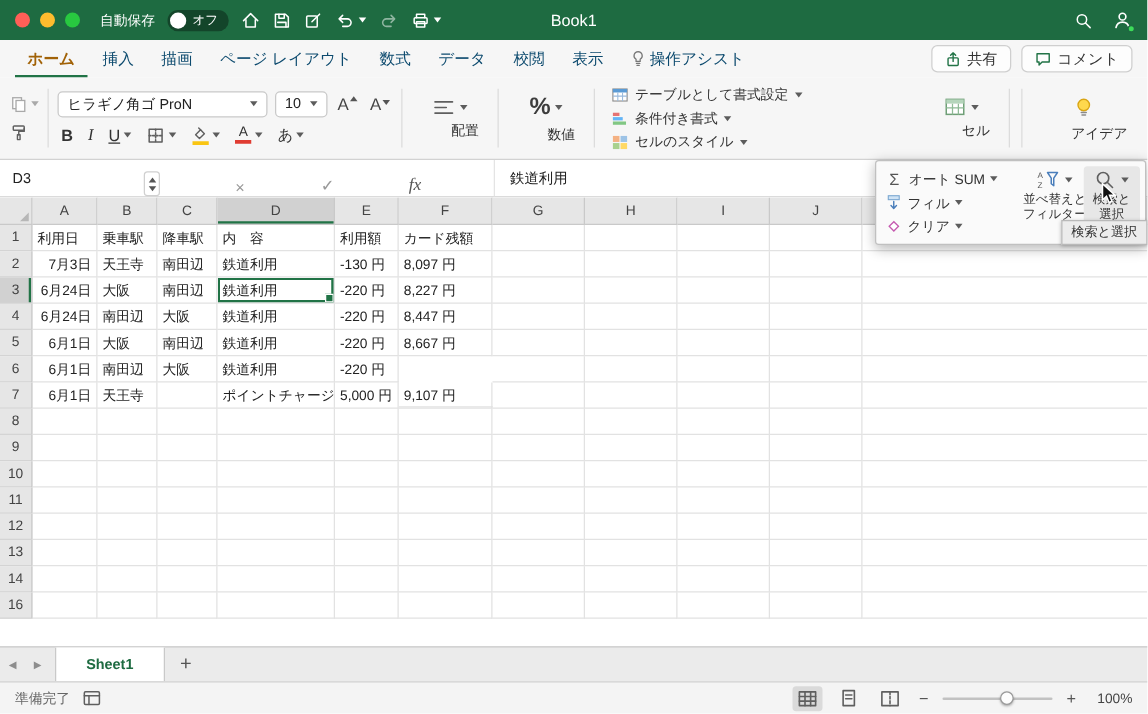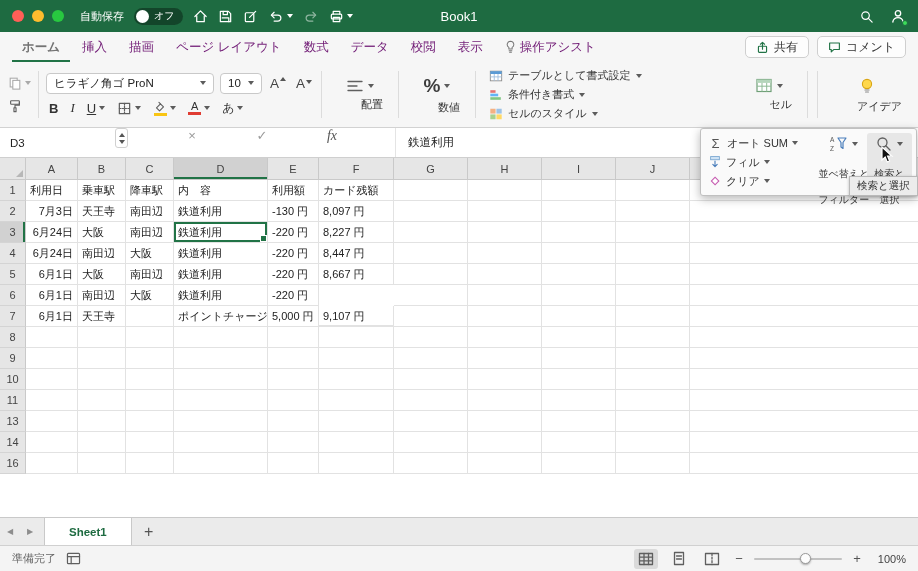--- a/index.html
+++ b/index.html
@@ -21,22 +21,22 @@
 .tb-title{position:absolute;left:0;right:0;text-align:center;font-size:13px;color:#fff;z-index:1;}
 .tb-right{margin-left:auto;display:flex;gap:16px;align-items:center;z-index:2;}
 .avatar{position:relative;}
 .presence{position:absolute;right:-2px;bottom:-2px;width:6px;height:6px;border-radius:50%;background:#3ddc5a;border:1px solid #1e6b41;}
 .chev{width:0;height:0;border-left:3.5px solid transparent;border-right:3.5px solid transparent;border-top:4px solid #5c5c5c;display:inline-block;flex:0 0 auto;}
 .chev.w{border-top-color:#fff;}
 
 
 .tabrow{height:30px;background:#f6f6f6;display:flex;align-items:center;padding:0 12px;flex:0 0 auto;}
 .tablist{display:flex;align-items:center;gap:2px;height:100%;}
-.rtab{padding:0 10px;height:100%;display:inline-flex;align-items:center;gap:4px;font-size:12.5px;color:#701a75;white-space:nowrap;}
-.rtab.active{color:#737373;font-weight:bold;box-shadow:inset 0 -2px 0 #217346;}
+.rtab{padding:0 10px;height:100%;display:inline-flex;align-items:center;gap:4px;font-size:12.5px;color:#0c4a6e;white-space:nowrap;}
+.rtab.active{color:#a16207;font-weight:bold;box-shadow:inset 0 -2px 0 #217346;}
 .minibulb{display:inline-flex;align-items:center;}
 .tab-actions{margin-left:auto;display:flex;gap:8px;}
 .actbtn{display:inline-flex;align-items:center;gap:5px;background:#fdfdfd;border:1px solid #cfcfcf;border-radius:5px;height:22px;padding:0 10px;font-size:12px;color:#333;}
 
 
 .ribbon{height:66px;background:#f6f6f6;border-bottom:1px solid #d2d2d2;display:flex;align-items:stretch;padding:4px 8px;gap:5px;flex:0 0 auto;overflow:hidden;}
 .vsep{width:1px;background:#dcdcdc;margin:5px 2px;flex:0 0 auto;}
 .rgroup{display:flex;flex:0 0 auto;}
 .paste-group{gap:5px;align-items:center;}
 .bigbtn{display:flex;flex-direction:column;align-items:center;justify-content:center;gap:2px;width:46px;}
@@ -60,21 +60,21 @@
 .stackbtn{display:flex;flex-direction:column;align-items:center;justify-content:center;gap:3px;padding:0 8px;}
 .stackbtn.pressed{background:#e4e4e4;border-radius:4px;}
 .icon-row{display:flex;align-items:center;gap:4px;}
 .glabel{font-size:11px;color:#333;white-space:nowrap;margin-left:24px;}
 .pct{font-size:19px;color:#3d3d3d;font-weight:bold;}
 .styles-group{flex-direction:column;justify-content:center;gap:4px;padding:0 6px;}
 .stylerow{display:flex;align-items:center;gap:5px;font-size:11px;color:#333;white-space:nowrap;}
 .rspacer{flex:1 1 auto;min-width:4px;}
 
 
-.formulabar{height:30px;background:#fff;border-bottom:1px solid #cfcfcf;display:flex;align-items:flex-start;flex:0 0 auto;gap:48px;}
+.formulabar{height:30px;background:#fff;border-bottom:1px solid #cfcfcf;display:flex;align-items:flex-end;flex:0 0 auto;gap:48px;}
 .namebox{width:62px;height:100%;display:flex;align-items:center;padding-left:10px;font-size:11.5px;color:#222;}
 .stepper{width:13px;height:20px;border:1px solid #d0d0d0;border-radius:3px;display:flex;flex-direction:column;align-items:center;justify-content:center;gap:3px;margin:0 5px;background:#fff;}
 .fbtn{width:22px;text-align:center;color:#9a9a9a;font-size:13px;flex:0 0 auto;}
 .fbtn.fx{font-family:"Liberation Serif",serif;font-style:italic;color:#555;font-size:14px;}
 .fcontent{flex:1;height:100%;display:flex;align-items:center;padding-left:12px;font-size:11.5px;color:#222;border-left:1px solid #e4e4e4;margin-left:4px;}
 
 
 .gridwrap{flex:1 1 auto;overflow:hidden;background:#fff;}
 .ghead{display:flex;height:22px;}
 .corner{width:26px;flex:0 0 auto;background:#e6e6e6;border-right:1px solid #c9c9c9;border-bottom:1px solid #c9c9c9;position:relative;}
@@ -89,21 +89,21 @@
 .cell.right{justify-content:flex-end;}
 .cell.filler{flex:1 1 auto;border-right:none;}
 .cell.sel{box-shadow:inset 0 0 0 2px #217346;}
 .cell.sel::after{content:"";position:absolute;right:0;bottom:0;width:5px;height:5px;background:#217346;border:1px solid #fff;}
 
 
 .flyout{position:absolute;left:700px;top:128px;width:217px;height:68px;background:#fafafa;border:1px solid #c0c0c0;border-radius:3px;box-shadow:0 3px 10px rgba(0,0,0,.28);display:flex;padding:4px;z-index:40;}
 .fl-left{width:118px;display:flex;flex-direction:column;justify-content:space-between;padding:1px 0;}
 .flitem{display:flex;align-items:center;gap:4px;font-size:11px;color:#333;height:18px;padding:0 3px;white-space:nowrap;}
 .flitem .sigma{font-size:13px;color:#555;width:15px;text-align:center;flex:0 0 auto;}
-.fl-big{width:46px;display:flex;flex-direction:column;align-items:center;gap:15px;padding-top:2px;border-radius:3px;}
+.fl-big{width:46px;display:flex;flex-direction:column;align-items:center;gap:1px;padding-top:2px;border-radius:3px;}
 .fl-big .l1{font-size:10px;line-height:11px;color:#333;white-space:nowrap;}
 .fl-big.hovered{background:#e7e7e7;}
 .tooltip{position:absolute;left:849px;top:176px;background:#ececec;border:1px solid #b9b9b9;padding:2px 7px;font-size:10.5px;color:#333;z-index:50;box-shadow:0 1px 3px rgba(0,0,0,.25);white-space:nowrap;}
 .cursor{position:absolute;left:877px;top:145px;z-index:60;}
 
 
 .sheetbar{height:28px;background:#ebebeb;border-top:1px solid #c9c9c9;display:flex;align-items:center;flex:0 0 auto;}
 .snav{width:20px;height:100%;display:flex;align-items:center;justify-content:center;color:#8d8d8d;font-size:8px;}
 .sheet-tab{height:100%;background:#fff;border-left:1px solid #c9c9c9;border-right:1px solid #c9c9c9;display:flex;align-items:center;padding:0 24px;font-size:11.5px;color:#1e6b41;font-weight:bold;margin-left:4px;}
 .add-sheet{width:34px;text-align:center;font-size:16px;color:#555;}
@@ -565,20 +565,34 @@
           <div class="cell" style="width: 94px;"></div>
           <div class="cell" style="width: 51px;"></div>
           <div class="cell" style="width: 75px;"></div>
           <div class="cell" style="width: 74px;"></div>
           <div class="cell" style="width: 74px;"></div>
           <div class="cell" style="width: 74px;"></div>
           <div class="cell" style="width: 74px;"></div>
           <div class="cell filler"></div>
         </div>
         <div class="grow">
+          <div class="rowh">12</div>
+          <div class="cell" style="width: 52px;"></div>
+          <div class="cell" style="width: 48px;"></div>
+          <div class="cell" style="width: 48px;"></div>
+          <div class="cell" style="width: 94px;"></div>
+          <div class="cell" style="width: 51px;"></div>
+          <div class="cell" style="width: 75px;"></div>
+          <div class="cell" style="width: 74px;"></div>
+          <div class="cell" style="width: 74px;"></div>
+          <div class="cell" style="width: 74px;"></div>
+          <div class="cell" style="width: 74px;"></div>
+          <div class="cell filler"></div>
+        </div>
+        <div class="grow">
           <div class="rowh">13</div>
           <div class="cell" style="width: 52px;"></div>
           <div class="cell" style="width: 48px;"></div>
           <div class="cell" style="width: 48px;"></div>
           <div class="cell" style="width: 94px;"></div>
           <div class="cell" style="width: 51px;"></div>
           <div class="cell" style="width: 75px;"></div>
           <div class="cell" style="width: 74px;"></div>
           <div class="cell" style="width: 74px;"></div>
           <div class="cell" style="width: 74px;"></div>

